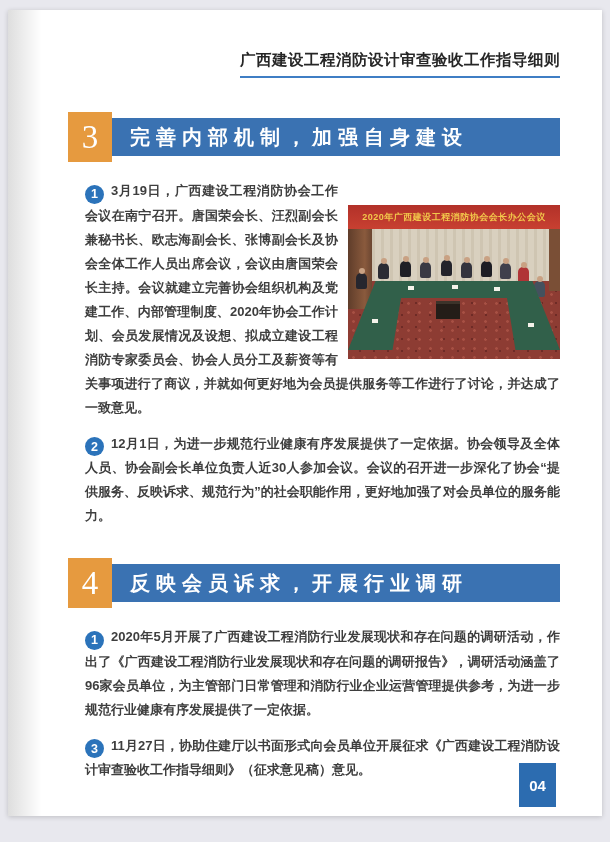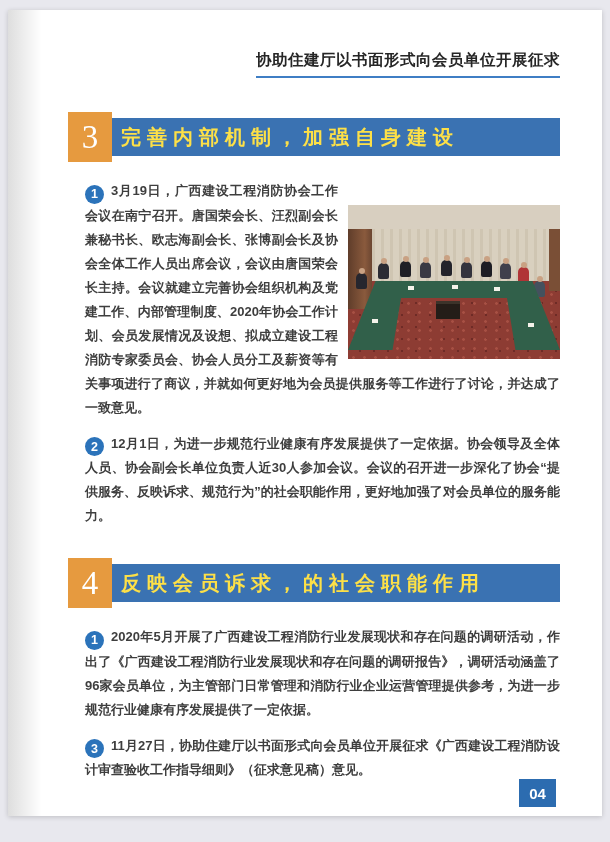--- a/index.html
+++ b/index.html
@@ -35,22 +35,22 @@
   .banner { display:flex; align-items:center; height:50px; margin-bottom:17px; }
   .banner-num {
     width:44px; height:50px; background:#e69a3f; color:#ffffff;
     font-family:"Liberation Serif","DejaVu Serif",serif;
     font-size:33px; line-height:50px; text-align:center; flex:0 0 44px;
   }
   .banner-bar {
     flex:1; height:38px; background:#3a72b2; display:flex; align-items:center;
   }
   .banner-title {
-    color:#fde047; font-size:20px; font-weight:bold; letter-spacing:6px;
-    padding-left:9px; white-space:nowrap;
+    color:#ffffff; font-size:20px; font-weight:bold; letter-spacing:6px;
+    padding-left:18px; white-space:nowrap;
   }
 
   
   .para {
     margin:0 0 12px 17px;
     font-size:13px; line-height:24px; font-weight:bold; color:#3e3e3e;
     text-align:justify;
   }
   .numbadge {
     display:inline-flex; align-items:center; justify-content:center;
@@ -106,45 +106,48 @@
     border-radius:50%; background:#c9a183;
   }
   .paper { position:absolute; z-index:5; width:6px; height:4px; background:#f4f2ea; }
   .center-table {
     position:absolute; z-index:5; left:88px; top:72px; width:24px; height:18px;
     background:#241d18; border-top:3px solid #3c332a;
   }
 
   
   .pagenum {
-    position:absolute; right:46px; bottom:9px; width:37px; height:28px;
+    position:absolute; right:46px; bottom:9px; width:37px; height:44px;
     background:#2c6cb0; color:#ffffff; font-size:15px; font-weight:bold;
     display:flex; align-items:center; justify-content:center;
   }
 </style>
 </head>
 <body>
 
 <div class="page">
   <div class="content">
 
     <div class="header">
-      <span class="header-title">协助住建厅以书面形式向会员单位开展征求</span>
+      <span class="header-title">广西建设工程消防设计审查验收工作指导细则</span>
     </div>
 
     <div class="section">
       <div class="banner">
         <div class="banner-num">3</div>
         <div class="banner-bar">
           <span class="banner-title">完善内部机制，加强自身建设</span>
         </div>
       </div>
 
       <div class="para">
         <div class="photo">
+          <div class="photo-banner">
+            <span>2020年广西建设工程消防协会会长办公会议</span>
+          </div>
           <div class="room">
             <div class="wall"></div>
             <div class="carpet"></div>
             <div class="wood-left"></div>
             <div class="wood-right"></div>
             <div class="person" style="left:30px;top:34px;background:#2c2c34;"></div>
             <div class="person" style="left:52px;top:32px;background:#1f1f26;"></div>
             <div class="person" style="left:72px;top:33px;background:#3a3a44;"></div>
             <div class="person" style="left:93px;top:31px;background:#23232b;"></div>
             <div class="person" style="left:113px;top:33px;background:#33333d;"></div>
@@ -168,21 +171,21 @@
 
       <div class="para">
         <span class="numbadge">2</span><span>12月1日，为进一步规范行业健康有序发展提供了一定依据。协会领导及全体人员、协会副会长单位负责人近30人参加会议。会议的召开进一步深化了协会“提供服务、反映诉求、规范行为”的社会职能作用，更好地加强了对会员单位的服务能力。</span>
       </div>
     </div>
 
     <div class="section">
       <div class="banner">
         <div class="banner-num">4</div>
         <div class="banner-bar">
-          <span class="banner-title">反映会员诉求，的社会职能作用</span>
+          <span class="banner-title">反映会员诉求，开展行业调研</span>
         </div>
       </div>
 
       <div class="para">
         <span class="numbadge">1</span><span>2020年5月开展了广西建设工程消防行业发展现状和存在问题的调研活动，作出了《广西建设工程消防行业发展现状和存在问题的调研报告》，调研活动涵盖了96家会员单位，为主管部门日常管理和消防行业企业运营管理提供参考，为进一步规范行业健康有序发展提供了一定依据。</span>
       </div>
       <div class="para">
         <span class="numbadge">3</span><span>11月27日，协助住建厅以书面形式向会员单位开展征求《广西建设工程消防设计审查验收工作指导细则》（征求意见稿）意见。</span>
       </div>
 

